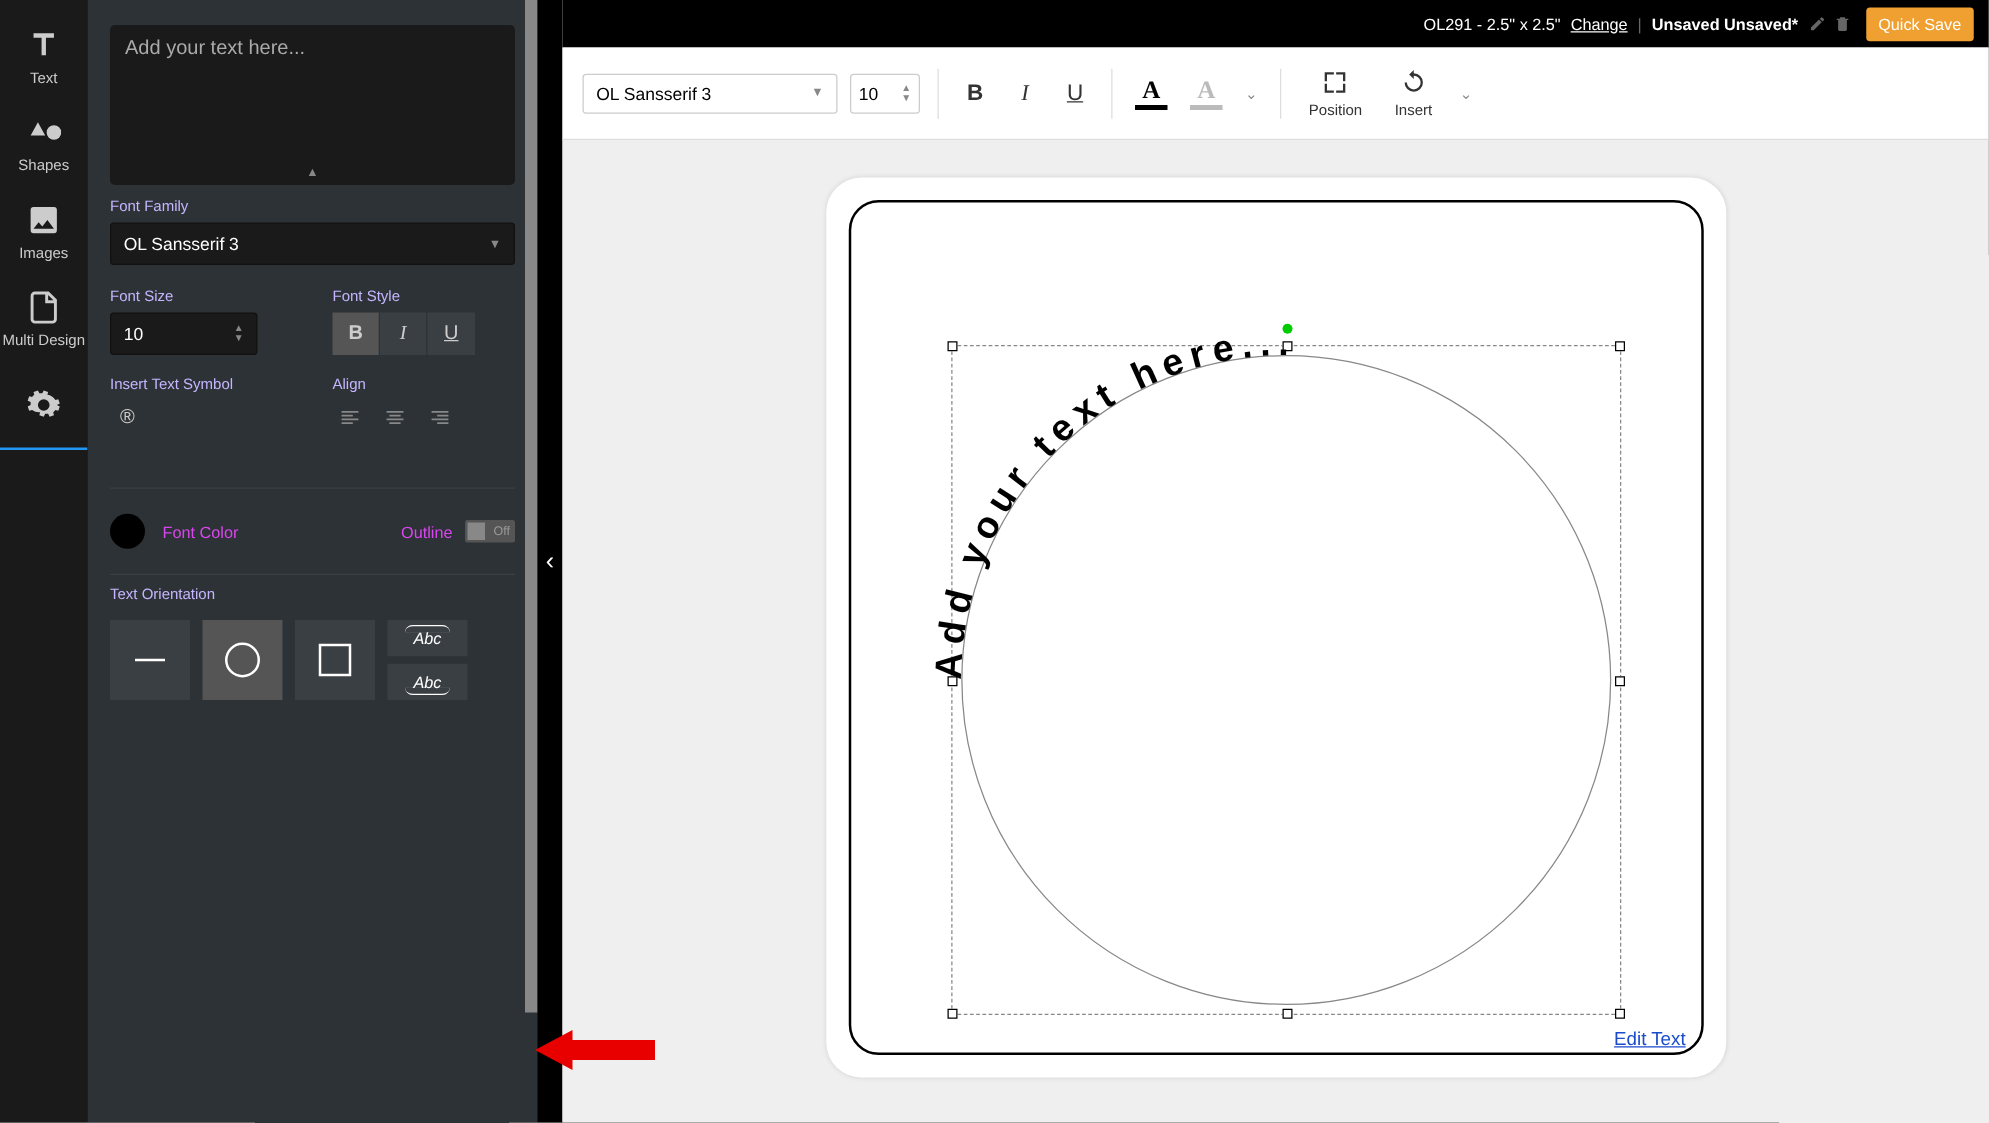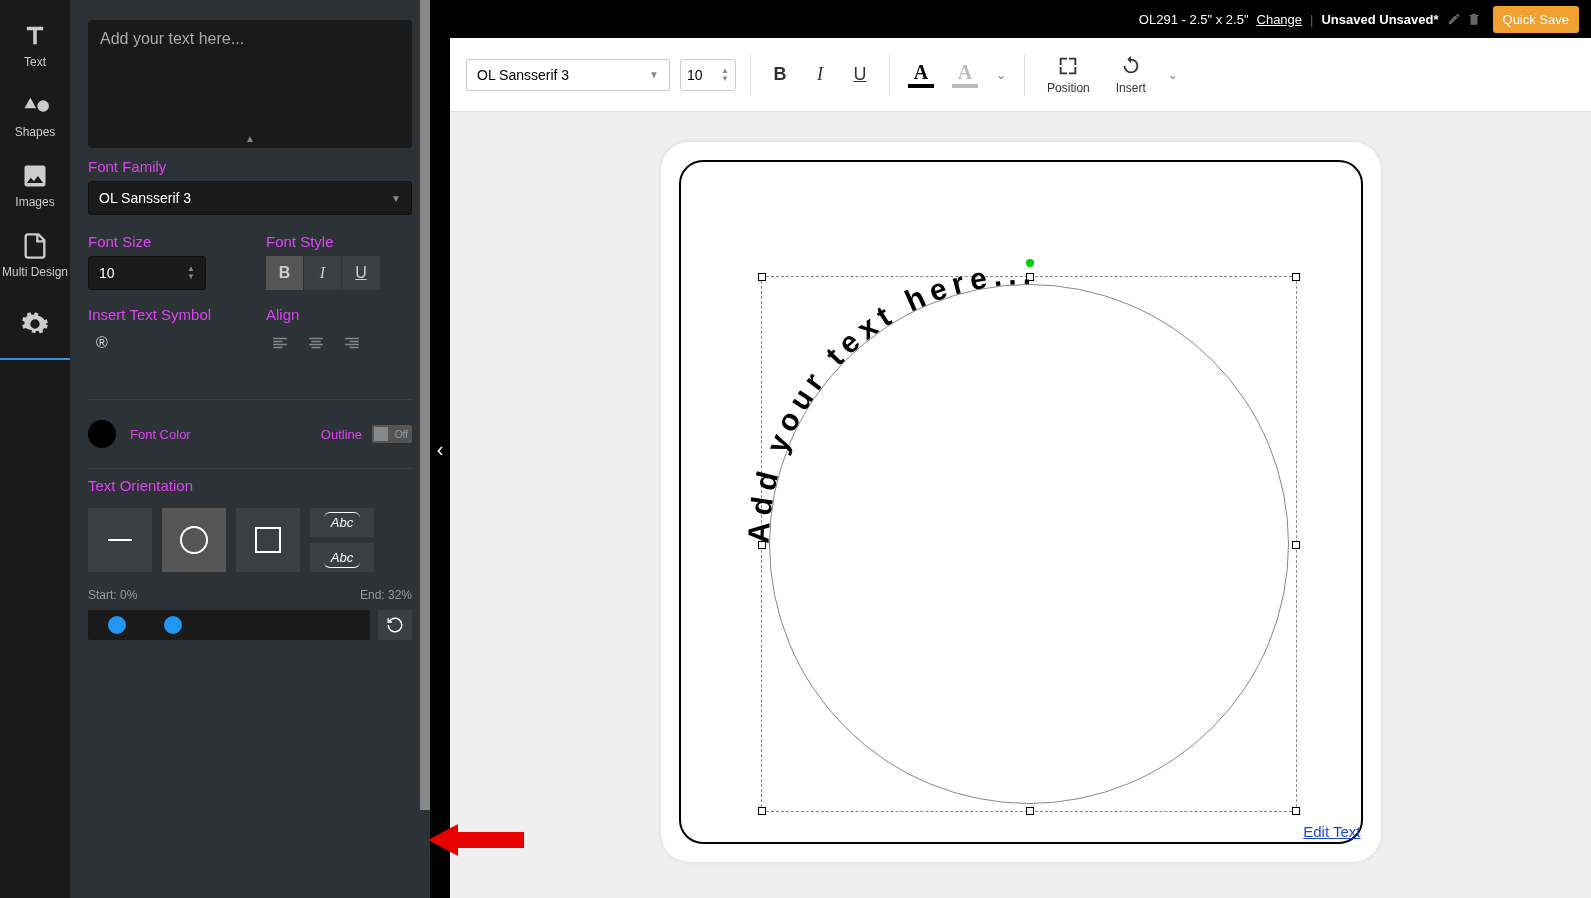--- a/index.html
+++ b/index.html
@@ -17,21 +17,21 @@
 .props-panel { width: 360px; background: #2d3236; color: #ccc; display: flex; flex-direction: column; overflow-y: auto; position: relative; }
 .props-scroll { position: absolute; right: 0; top: 0; width: 10px; height: 810px; background: #888; }
 
 .text-input-area { margin: 20px 18px 10px 18px; background: #1a1a1a; border-radius: 4px; height: 128px; padding: 10px 12px; color: #aaa; font-size: 16px; position: relative; }
 .text-input-area .resize-handle { position:absolute; bottom:4px; left:50%; transform:translateX(-50%); font-size:10px; color:#888;}
 
 .section-header { padding: 18px 18px 10px 18px; display: flex; justify-content: space-between; align-items: center; font-weight: bold; font-size: 14px; color: #fff; }
 .section-header .chev { font-size: 18px; color: #aaa; }
 
 .prop-group { padding: 0 18px 18px 18px; }
-.prop-label { font-size: 15px; color: #d946ef; margin-bottom: 6px; display: block; }
+.prop-label { font-size: 12px; color: #c4b5fd; margin-bottom: 6px; display: block; }
 .prop-row { display: flex; gap: 32px; margin-bottom: 16px; }
 .prop-col { flex: 1; }
 
 .dropdown { background: #1a1a1a; border: 1px solid #111; border-radius: 3px; height: 34px; display: flex; align-items: center; padding: 0 10px; color: #fff; font-size: 14px; justify-content: space-between; }
 .dropdown .caret { font-size: 10px; color: #888; }
 
 .num-input { background: #1a1a1a; border: 1px solid #111; border-radius: 3px; height: 34px; width: 118px; display: flex; align-items: center; padding: 0 10px; color: #fff; font-size: 14px; position: relative; justify-content:space-between;}
 .num-input .spinners { display:flex; flex-direction:column; font-size:8px; color:#888; line-height:8px;}
 
 .btn-group { display: flex; gap: 0; }
@@ -254,38 +254,20 @@
             <span>Abc</span>
             <span class="arc"></span>
           </div>
         <div class="orient-small">
             <span>Abc</span>
             <span class="arc"></span>
           </div>
       </div>
     </div>
 
-    <div class="slider-row">
-      <div class="slider-labels">
-        <span>Start: 0%</span>
-        <span>End: 32%</span>
-      </div>
-      <div class="slider-container">
-        <div class="slider-track">
-          <div class="slider-thumb" style="left:20px"></div>
-          <div class="slider-thumb" style="left:76px"></div>
-        </div>
-        <div class="reset-btn">
-          <svg width="18" height="18" viewBox="0 0 24 24" fill="none" stroke="#fff" stroke-width="2">
-              <path d="M3 12a9 9 0 1 0 3-6.7L3 8"></path>
-              <path d="M3 3v5h5"></path>
-            </svg>
-        </div>
-      </div>
-    </div>
 
     <div class="props-scroll"></div>
   </div>
 
   <div class="red-arrow" style="left:428px; top:822px;">
     <svg width="96" height="36" viewBox="0 0 96 36">
         <polygon points="0,18 30,2 30,10 96,10 96,26 30,26 30,34"></polygon>
       </svg>
   </div>
 
@@ -369,17 +351,17 @@
 
         <svg width="720" height="720" style="position:absolute; left:0; top:0;">
           <defs>
             <path id="textcircle" d="M 108 402 A 260 260 0 0 1 628 402" fill="none"></path>
           </defs>
           <text font-size="30" font-weight="bold" font-family="Arial" letter-spacing="6">
             <textPath href="#textcircle" startOffset="0%">Add your text here...</textPath>
           </text>
         </svg>
 
-        <span class="edit-text-link" style="right:20px; bottom:22px;">Edit Text</span>
+        <span class="edit-text-link" style="right:32px; bottom:22px;">Edit Text</span>
       </div>
     </div>
   </div>
 </div>
 
 </body></html>

